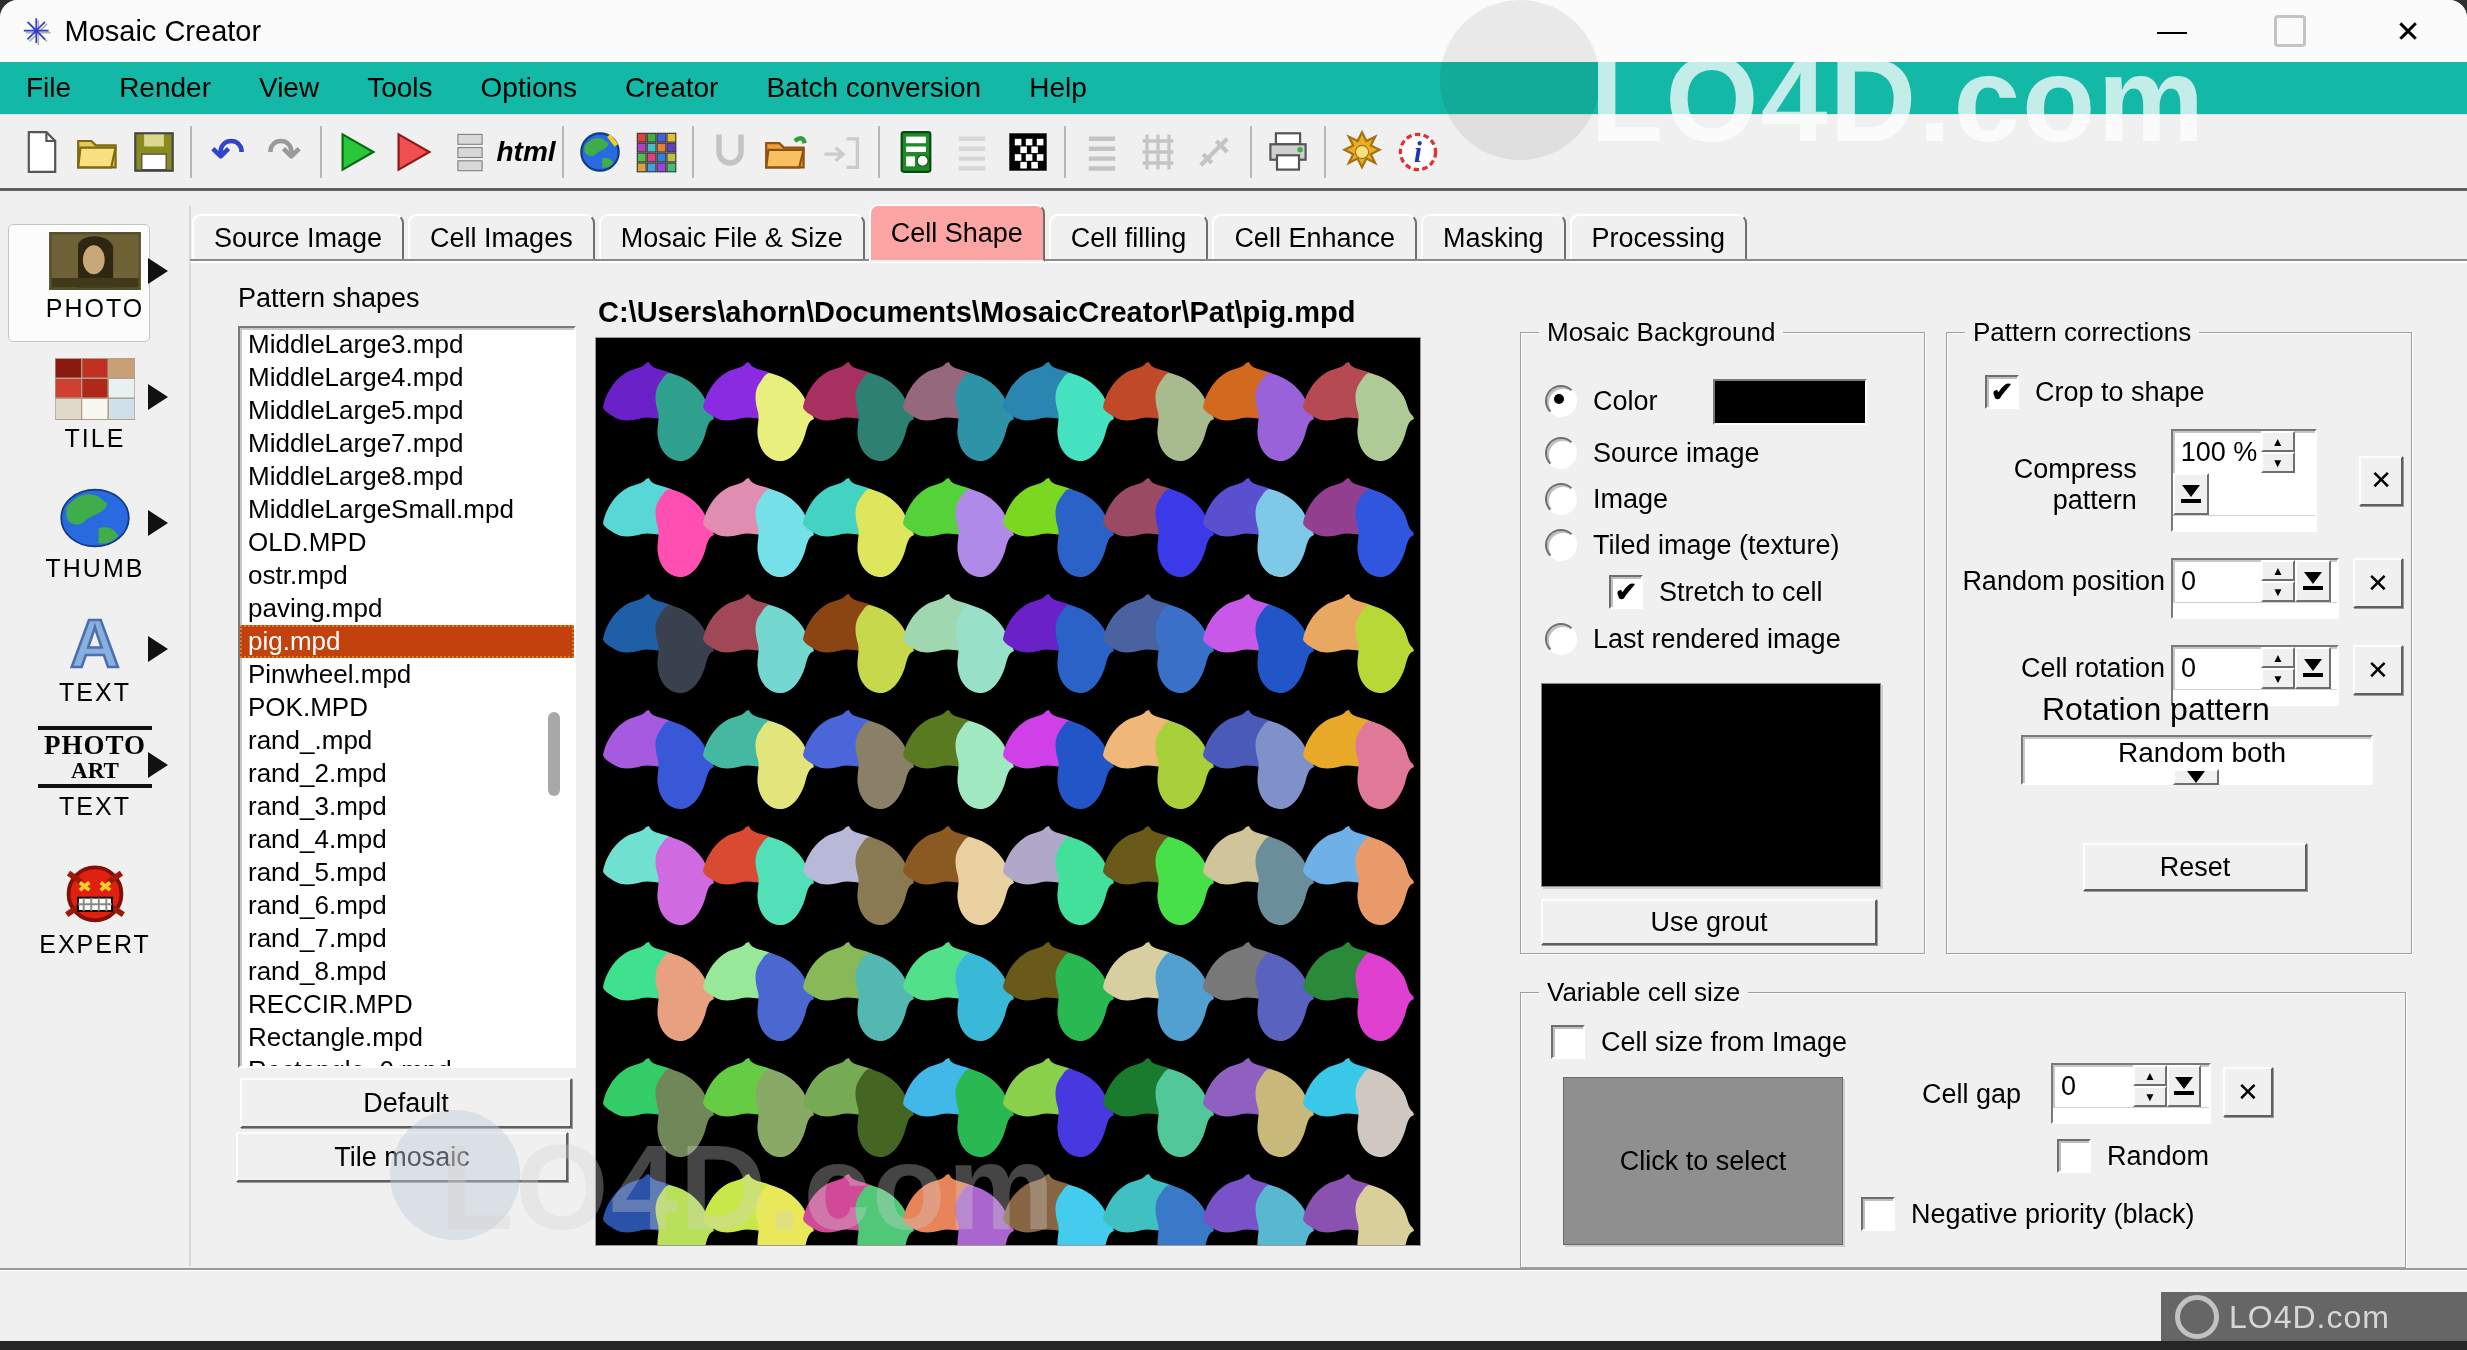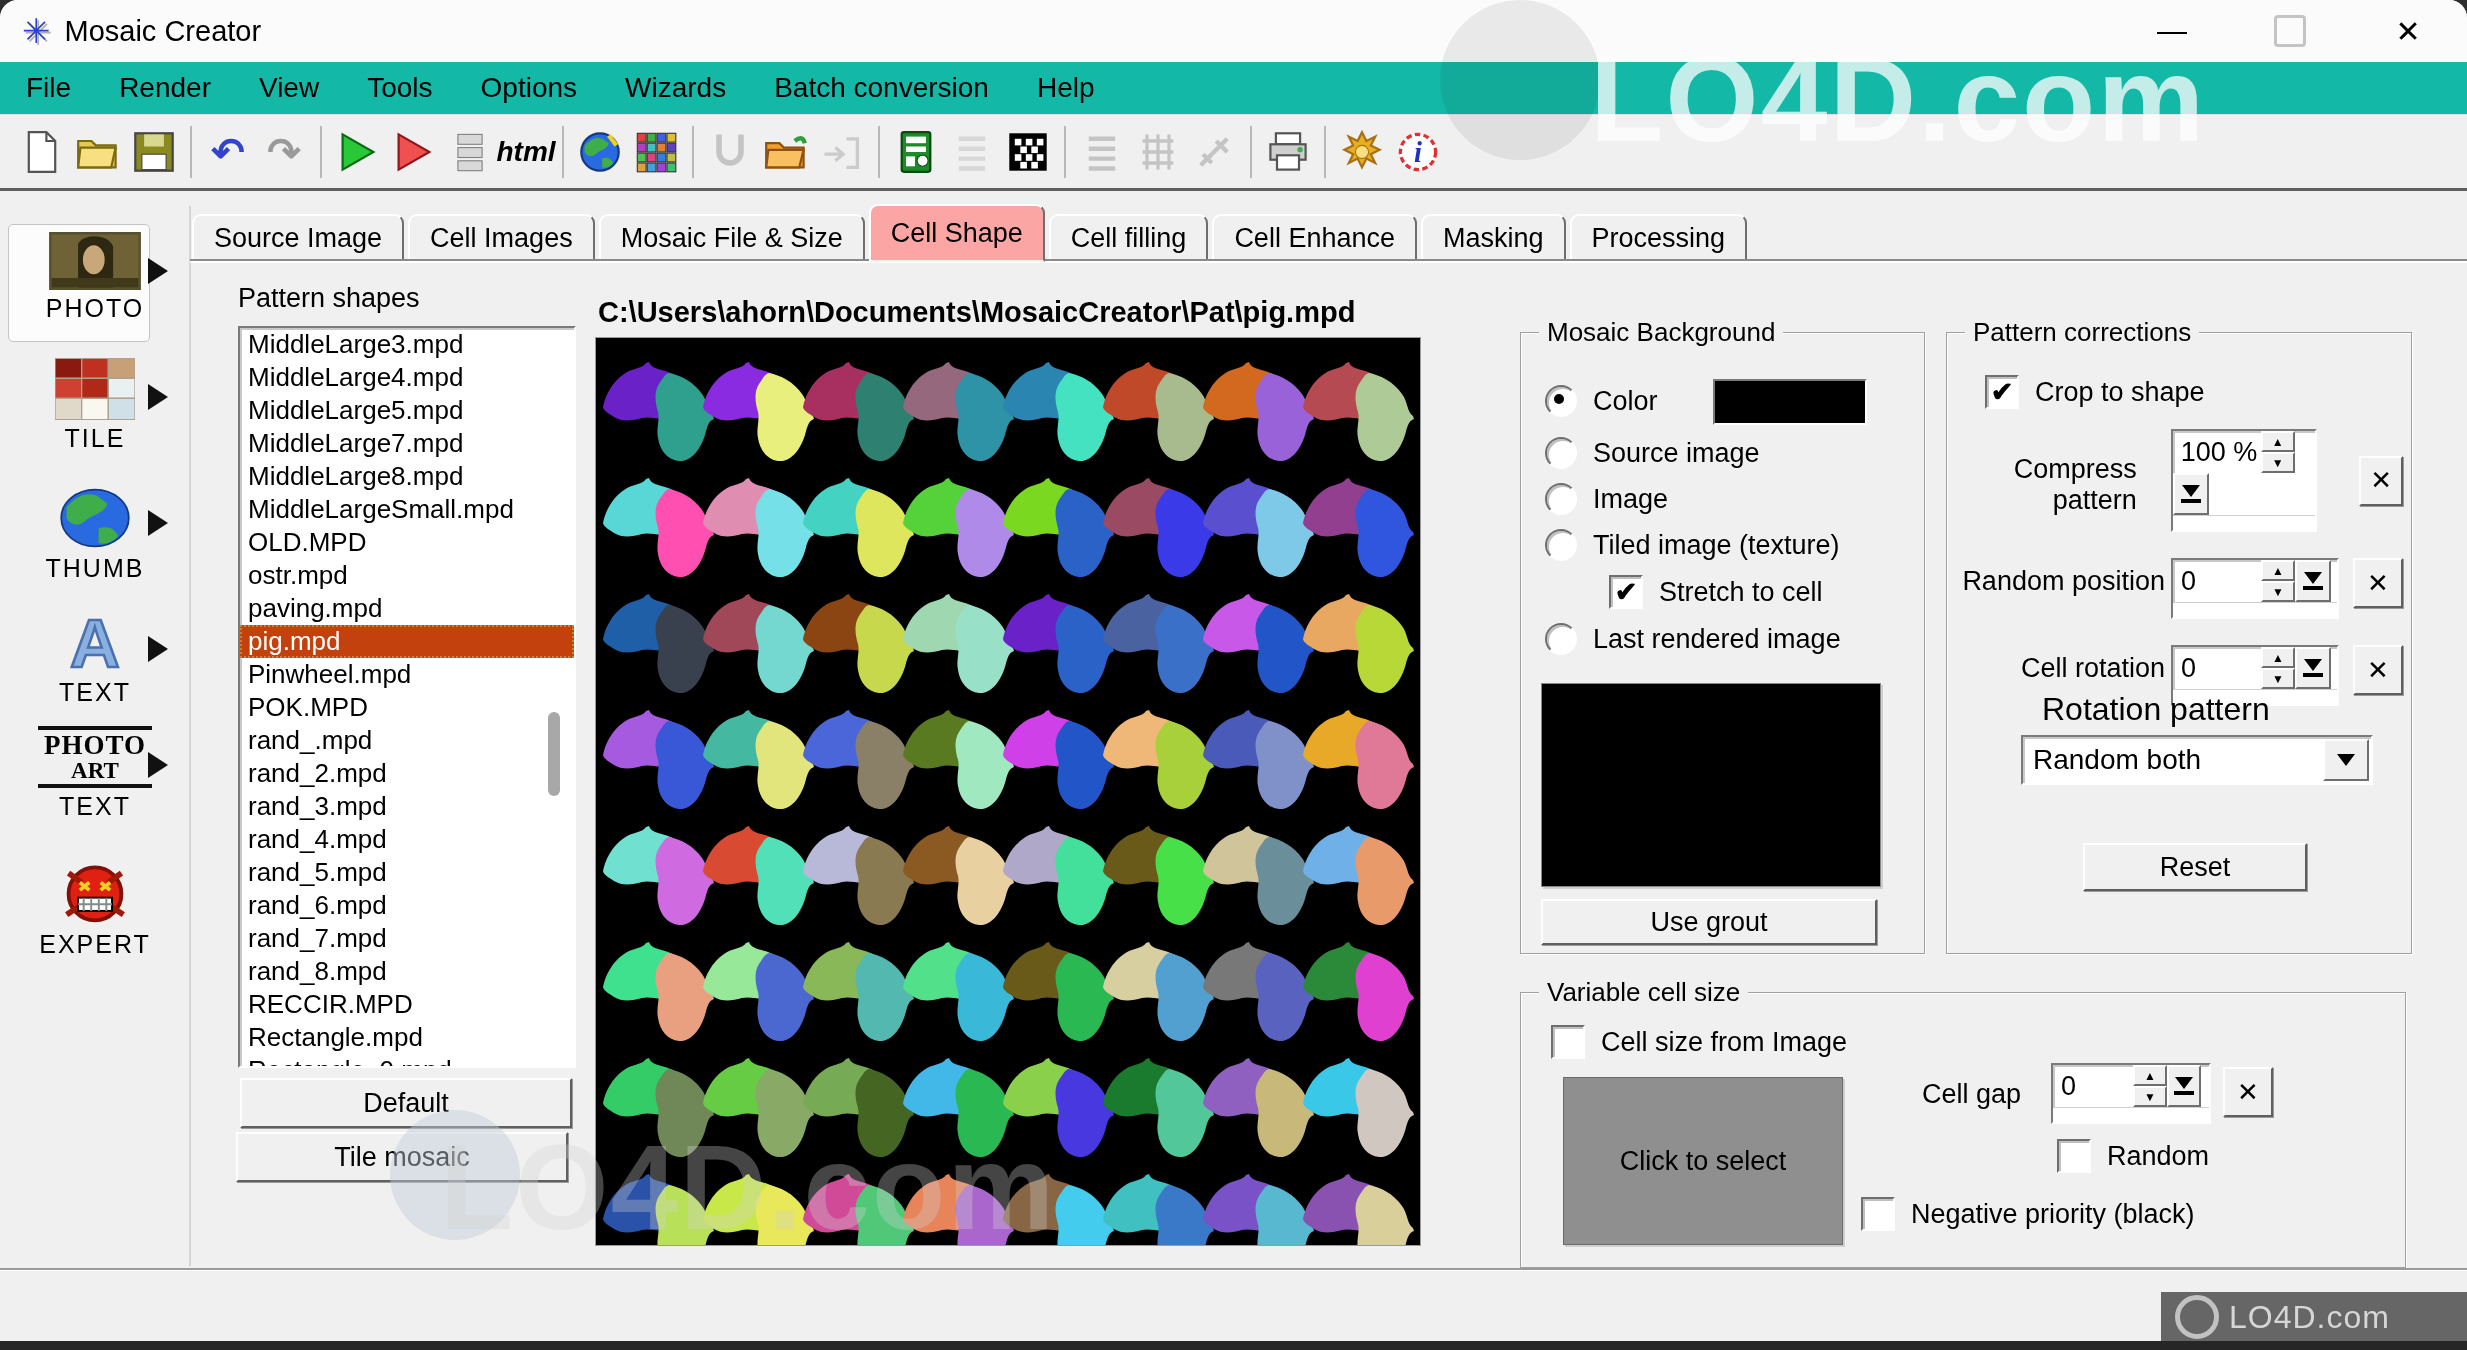--- a/index.html
+++ b/index.html
@@ -114,21 +114,21 @@
       <div class="win-btn">✕</div>
     </div>
   </div>
 
   <div class="abs menubar">
     <div class="menu-item">File</div>
         <div class="menu-item">Render</div>
         <div class="menu-item">View</div>
         <div class="menu-item">Tools</div>
         <div class="menu-item">Options</div>
-        <div class="menu-item">Wizards</div>
+        <div class="menu-item">Creator</div>
         <div class="menu-item">Batch conversion</div>
         <div class="menu-item">Help</div>
   </div>
 
   <div class="abs toolbar">
     <div style="width:14px"></div>
     <div class="tb">
           <svg viewBox="0 0 40 40">
             <path d="M8 2h16l8 8v28H8z" fill="#fff" stroke="#555" stroke-width="2"></path>
             <path d="M24 2v8h8" fill="none" stroke="#555" stroke-width="2"></path>
@@ -653,21 +653,21 @@
                 <div class="tri"></div>
                 <div class="bar"></div>
               </div>
             <div class="spin-track"></div>
           </div>
           <div class="btn xbtn" style="margin-left:14px;">✕</div>
         </div>
 
     </div>
     <div class="abs ctl-label" style="left:95px;top:358px;font-size:32px;">Rotation pattern</div>
-    <div class="abs dropdown" style="left:74px;top:402px;width:348px;height:46px;">
+    <div class="abs dropdown" style="left:74px;top:402px;width:348px;height:46px;flex-direction:column;">
       <span class="dd-text">Random both</span>
       <span class="dd-btn">
             <span class="tri"></span>
           </span>
     </div>
     <div class="abs btn" style="left:136px;top:510px;width:220px;height:44px;">Reset</div>
   </div>
 
   <div class="abs group" style="left:1520px;top:992px;width:884px;height:274px;">
     <div class="legend">Variable cell size</div>

